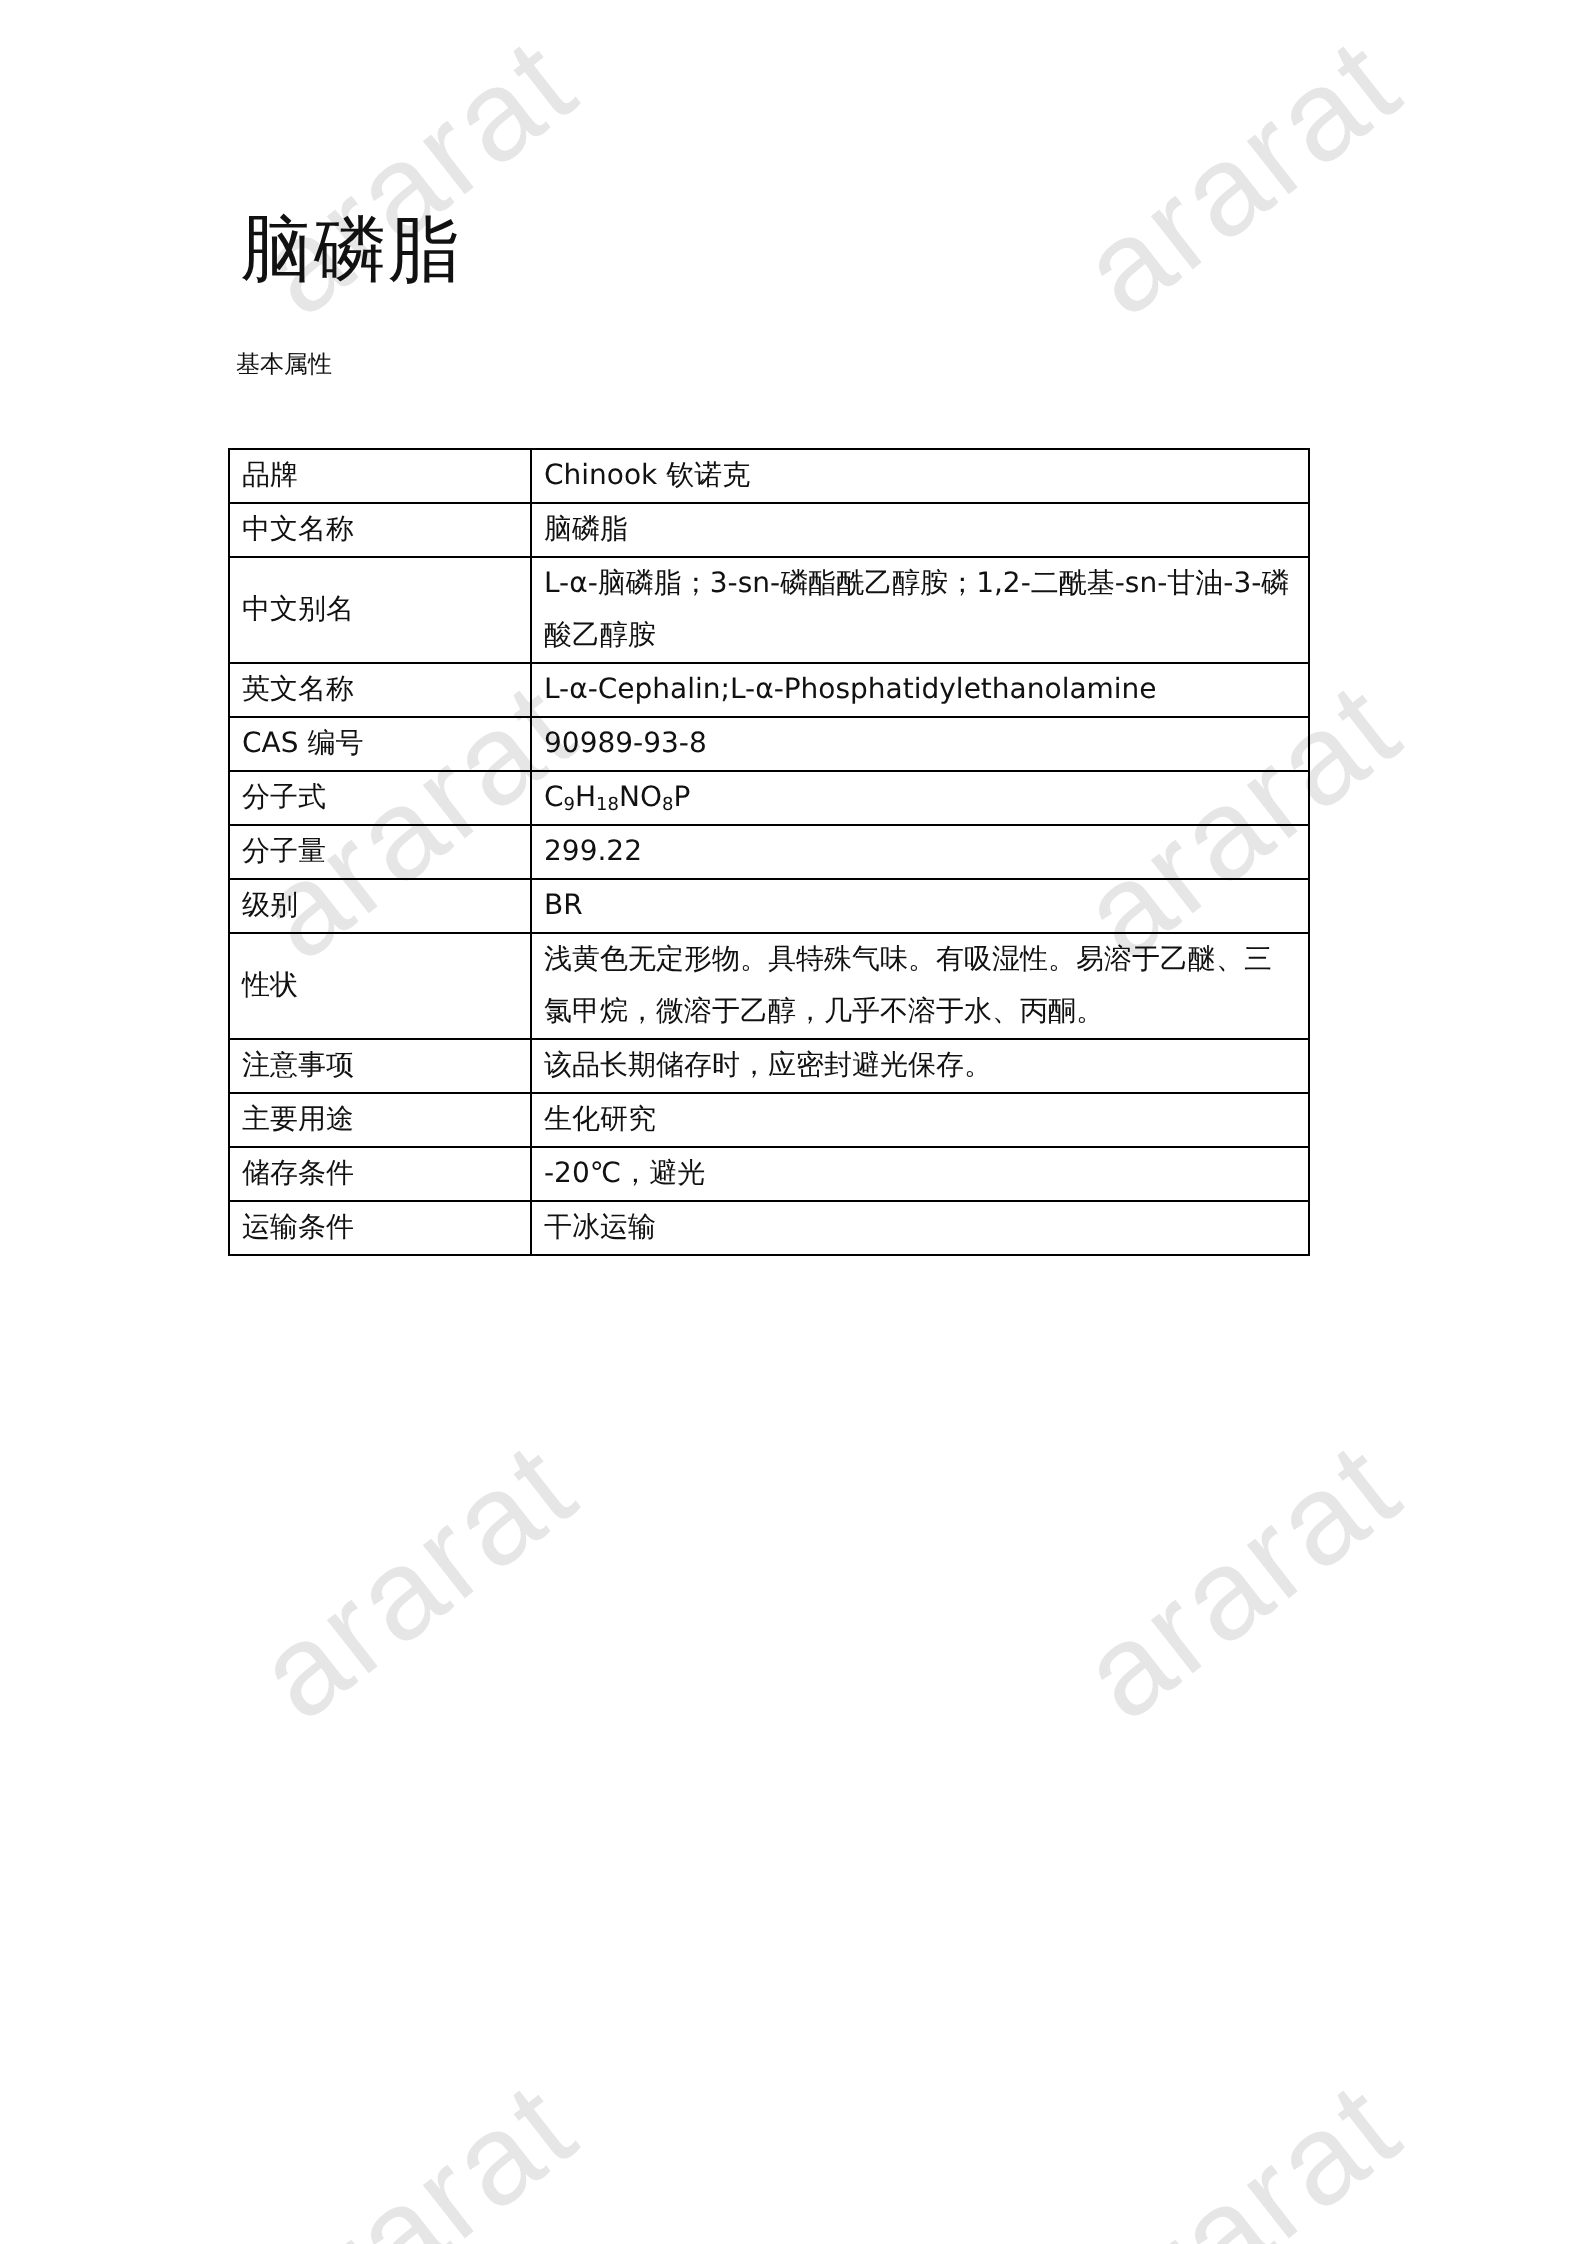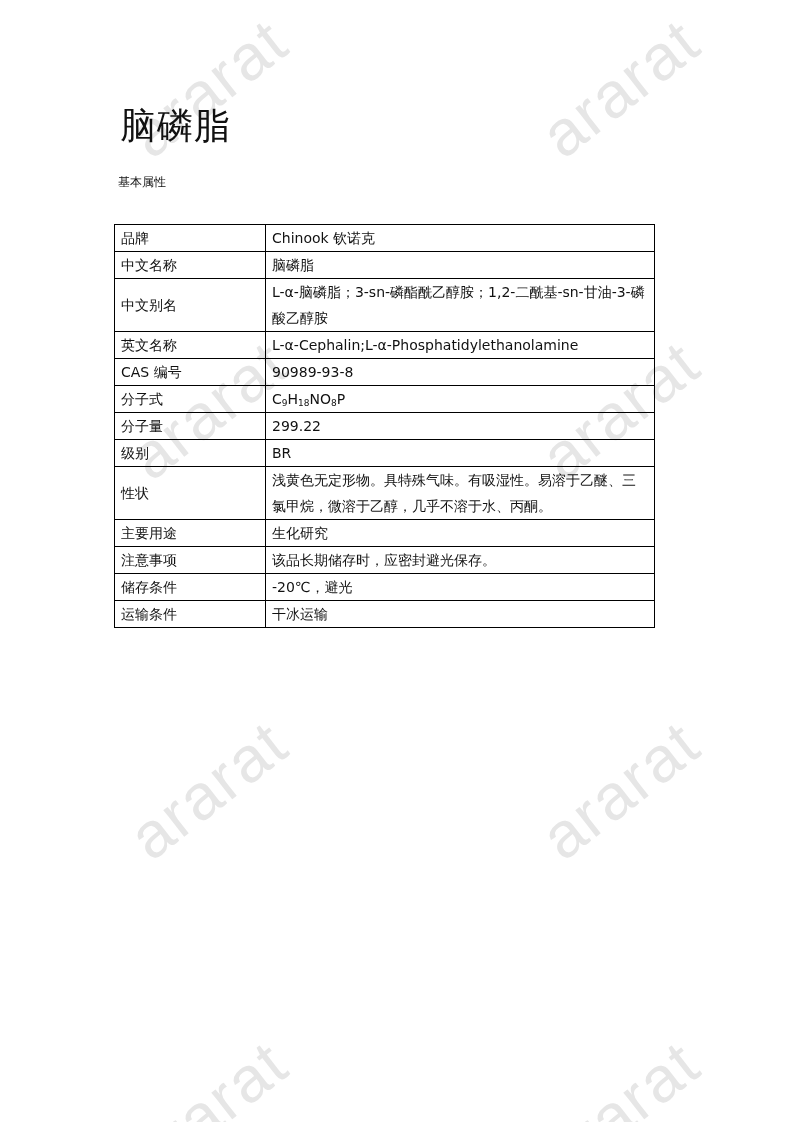--- a/index.html
+++ b/index.html
@@ -126,26 +126,26 @@
     </tr>
     <tr>
       <td class="label">级别</td>
       <td>BR</td>
     </tr>
     <tr class="tall">
       <td class="label">性状</td>
       <td>浅黄色无定形物。具特殊气味。有吸湿性。易溶于乙醚、三氯甲烷，微溶于乙醇，几乎不溶于水、丙酮。</td>
     </tr>
     <tr>
+      <td class="label">注意事项</td>
+      <td>该品长期储存时，应密封避光保存。</td>
+    </tr>
+    <tr>
       <td class="label">主要用途</td>
       <td>生化研究</td>
-    </tr>
-    <tr>
-      <td class="label">注意事项</td>
-      <td>该品长期储存时，应密封避光保存。</td>
     </tr>
     <tr>
       <td class="label">储存条件</td>
       <td>-20℃，避光</td>
     </tr>
     <tr>
       <td class="label">运输条件</td>
       <td>干冰运输</td>
     </tr>
   </tbody>

